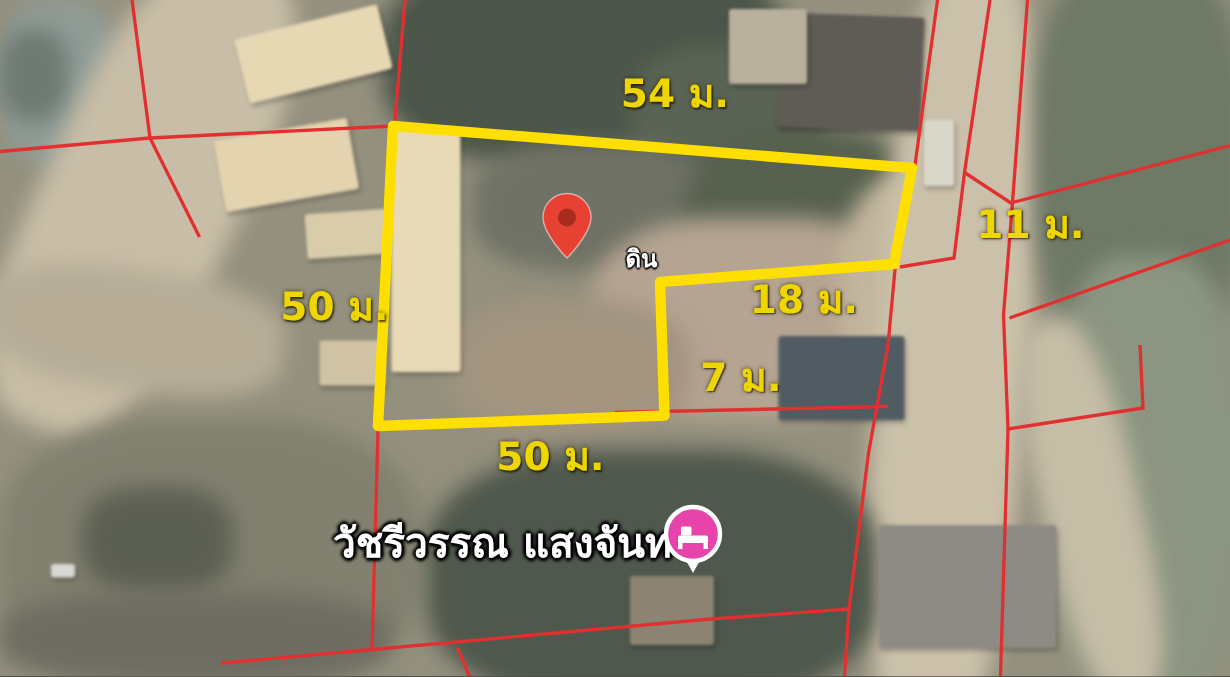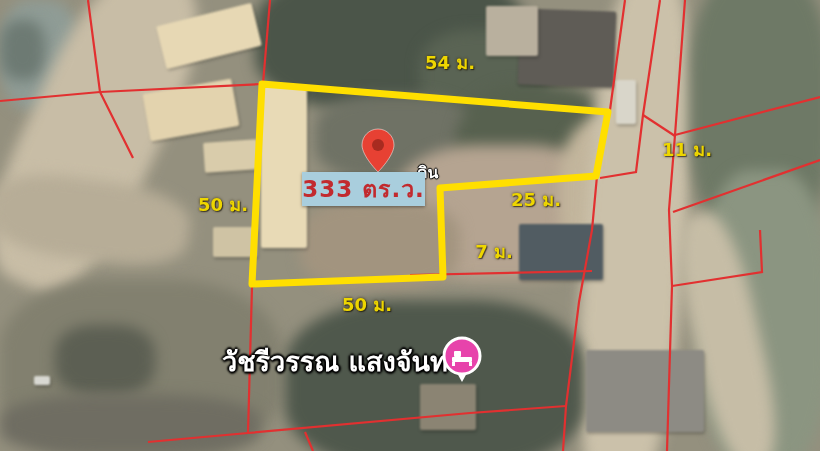--- a/index.html
+++ b/index.html
@@ -8,21 +8,21 @@
     background:#94907e;
     font-family:"DejaVu Sans","Liberation Sans",sans-serif;
   }
   .patch{position:absolute;filter:blur(7px);border-radius:38%;}
   .bld{position:absolute;filter:blur(1px);border-radius:2px;box-shadow:1px 2px 3px rgba(0,0,0,.25);}
   svg.layer{position:absolute;left:0;top:0;width:820px;height:451px;}
   #redlines{z-index:2;}
   #parcelsvg{z-index:3;}
   .measure{
     position:absolute;z-index:5;transform:translate(-50%,-50%);
-    font-size:18px;font-weight:bold;white-space:nowrap;
+    font-size:26px;font-weight:bold;white-space:nowrap;
     text-shadow:0 0 3px rgba(50,35,0,.85),1px 1px 1px rgba(0,0,0,.55);
   }
   #area-box{
     position:absolute;left:302px;top:172px;width:123px;height:34px;z-index:5;
     display:flex;align-items:center;justify-content:center;
     box-shadow:0 1px 3px rgba(0,0,0,.4);
   }
   #area-box span{font-size:23px;font-weight:bold;white-space:nowrap;letter-spacing:1px;}
   #ground-label{
     position:absolute;left:417px;top:160px;z-index:4;color:#fff;
@@ -91,27 +91,24 @@
       <polyline points="252,287 248,433" fill="none" stroke="#e23030" stroke-width="2.2"></polyline>
       <polyline points="305,432 313,451" fill="none" stroke="#e23030" stroke-width="2.2"></polyline>
     </svg>
 
   <svg class="layer" id="parcelsvg" viewBox="0 0 820 451">
     <polygon fill="none" stroke-width="7" stroke-linejoin="round" points="262,84 608,112 596,176 440,188 443,277 252,284" stroke="#ffdf00"></polygon>
   </svg>
 
   <span id="ground-label">ดิน</span>
 
-  <div id="area-box" style="background: rgb(169, 206, 221);">
-    <span style="color: rgb(194, 42, 46);">333  ตร.ว.</span>
-  </div>
 
   <span class="measure" style="left: 450px; top: 62px; color: rgb(238, 214, 0);">54 ม.</span>
   <span class="measure" style="left: 655px; top: 149px; color: rgb(238, 214, 0); margin-left: 32px;">11 ม.</span>
-  <span class="measure" style="left: 536px; top: 199px; color: rgb(238, 214, 0);">25 ม.</span>
+  <span class="measure" style="left: 536px; top: 199px; color: rgb(238, 214, 0);">18 ม.</span>
   <span class="measure" style="left: 494px; top: 251px; color: rgb(238, 214, 0);">7 ม.</span>
   <span class="measure" style="left: 367px; top: 304px; color: rgb(238, 214, 0);">50 ม.</span>
   <span class="measure" style="left: 223px; top: 204px; color: rgb(238, 214, 0);">50 ม.</span>
 
   <svg id="pin" width="36" height="46" viewBox="0 0 36 46">
     <path d="M18 1C9.2 1 2 8.2 2 17c0 11 16 27 16 27s16-16 16-27C34 8.2 26.8 1 18 1z" stroke="rgba(255,255,255,.5)" stroke-width="1" fill="#e74133"></path>
     <circle cx="18" cy="17" r="6" fill="#a82b20"></circle>
   </svg>
 
   <span id="place-label">วัชรีวรรณ แสงจันทร์</span>

